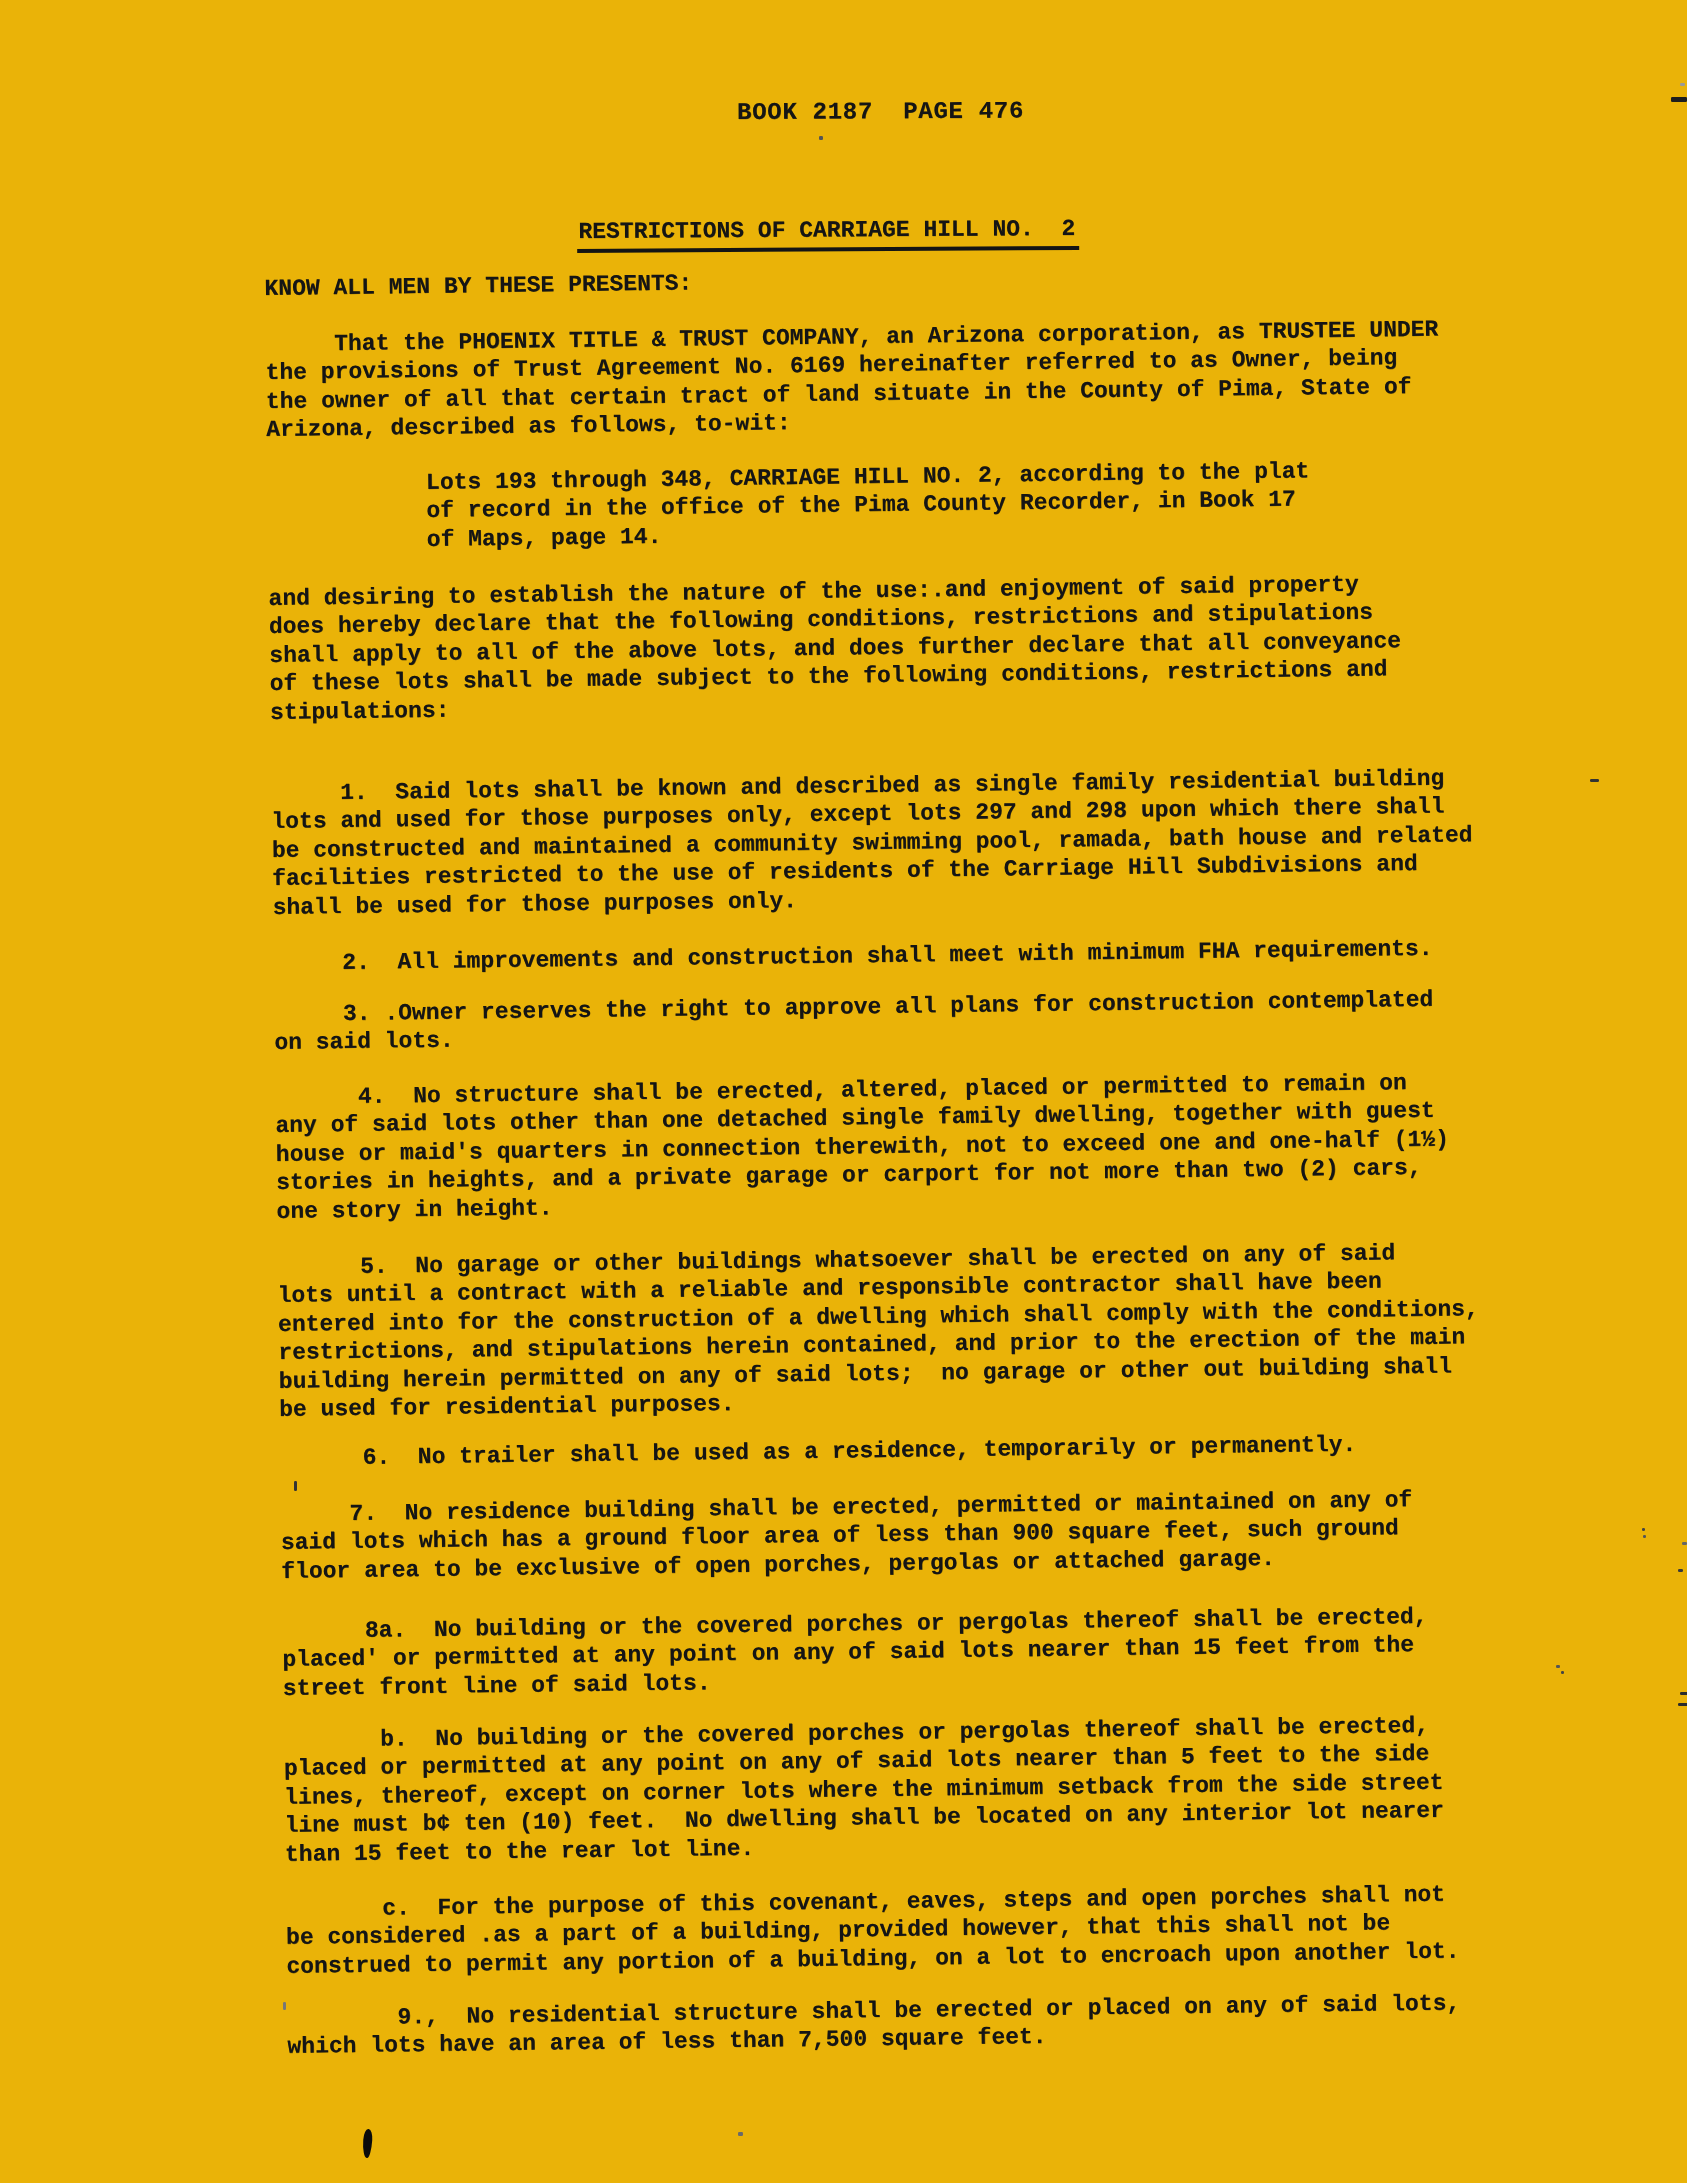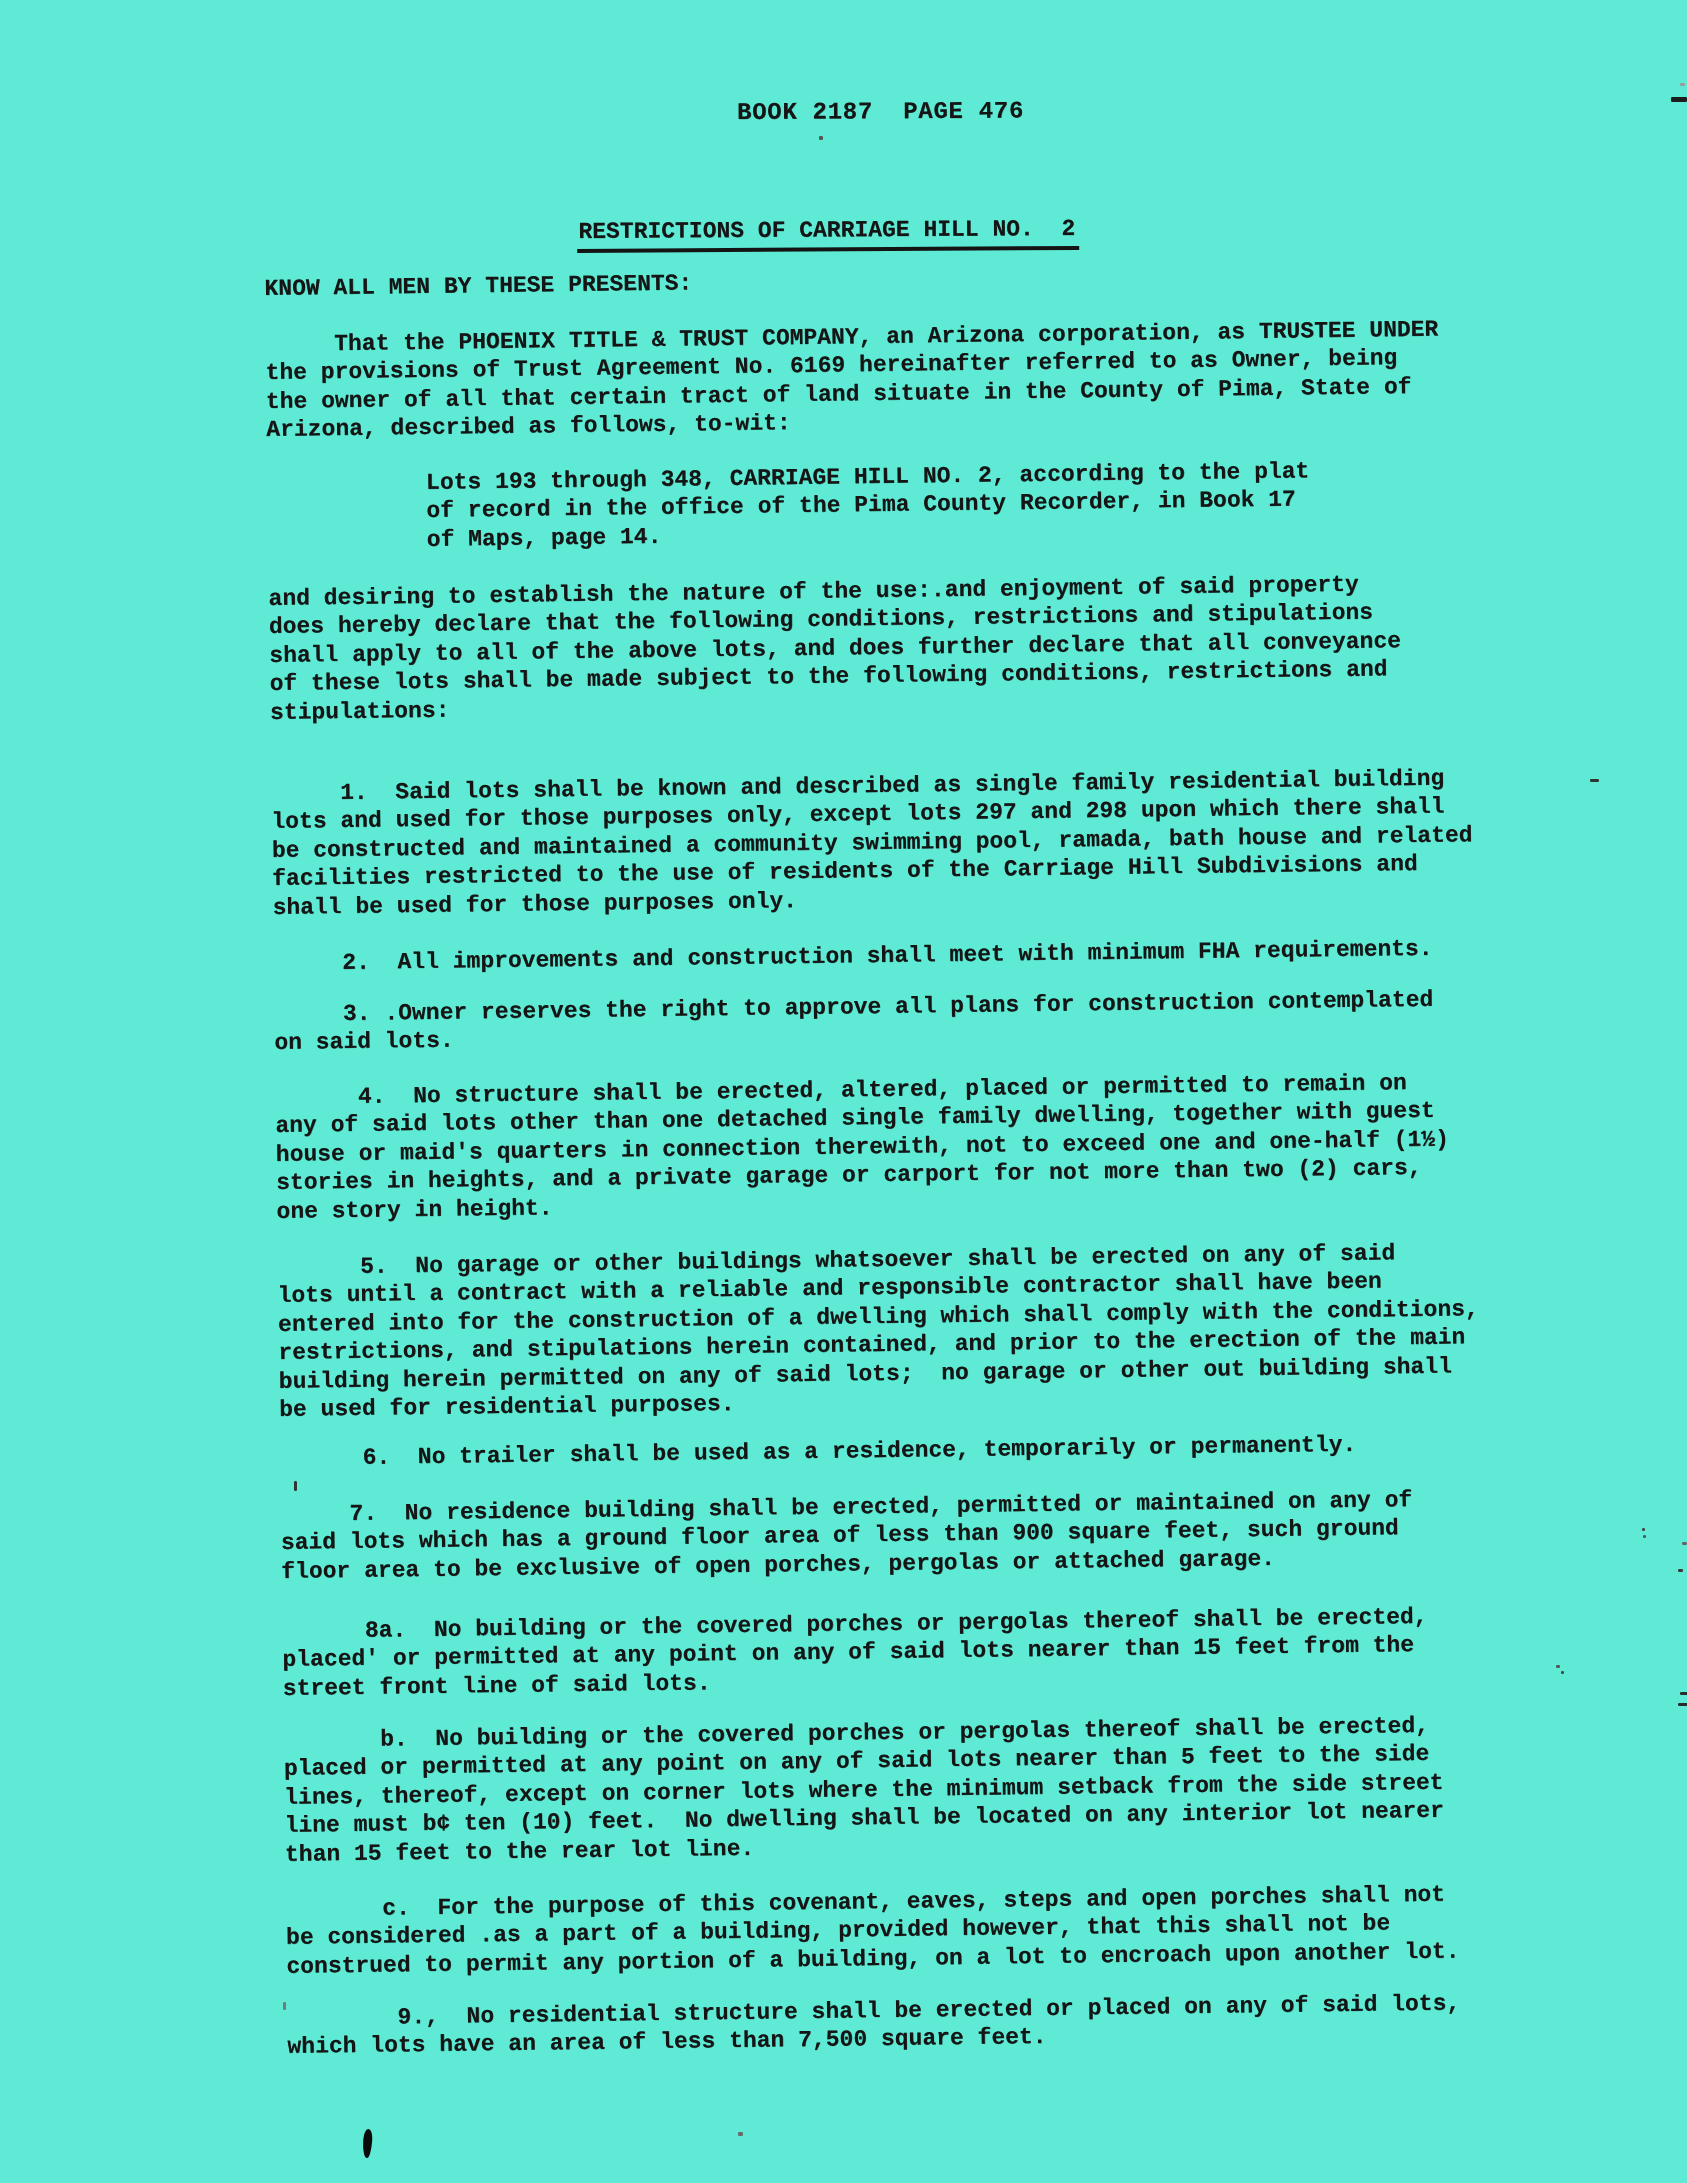--- a/index.html
+++ b/index.html
@@ -1,19 +1,19 @@
 <!DOCTYPE html>
 <html style="font-size:10.6px"><head>
 <meta charset="utf-8">
 <style>
   html,body { margin:0; padding:0; background:#d9d9d9; }
   .page {
     position:relative;
     width:1687px; height:2183px;
-    background:#5eead4;
+    background:#eab308;
     overflow:hidden;
     font-family:"Liberation Mono","DejaVu Sans Mono",monospace;
     font-weight:700;
     color:#151515;
   }
   .txt {
     white-space:pre;
     font-size:23px;
     line-height:28.4px;
     text-shadow:0.3px 0.3px 0 rgba(10,10,10,0.5);

